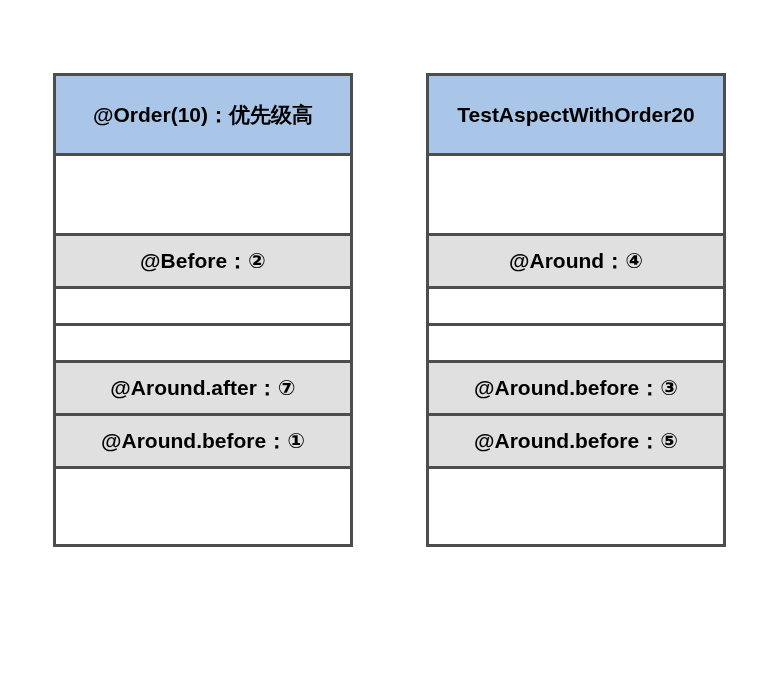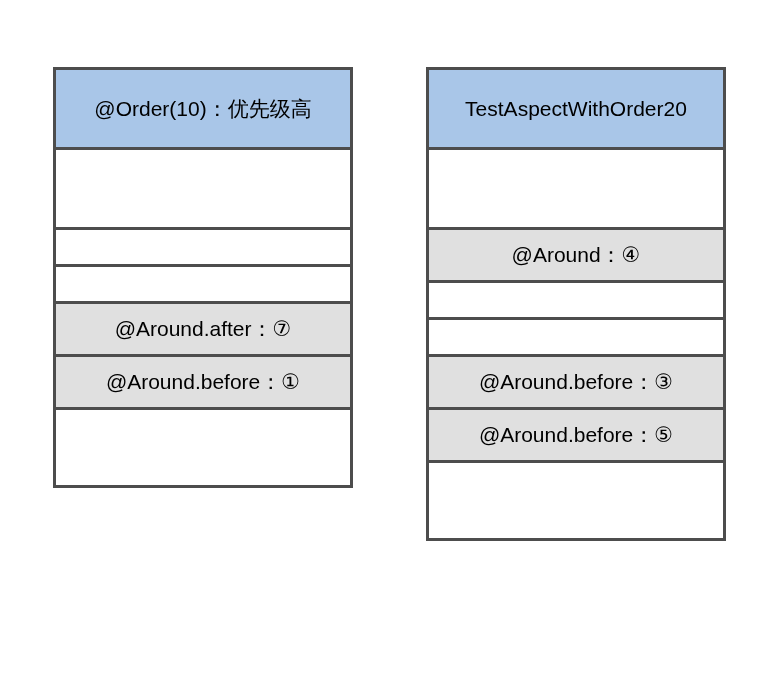--- a/index.html
+++ b/index.html
@@ -15,25 +15,26 @@
   }
 
   #diagram {
     position: relative;
     width: 782px;
     height: 676px;
   }
 
   .aspect-column {
     position: absolute;
-    top: 67px;
+    top: 73px;
     width: 294px;
     border: 3px solid #4d4d4d;
     box-sizing: content-box;
     background: #ffffff;
+    font-weight: bold;
   }
 
   #column-order10 { left: 53px; }
   #column-order20 { left: 426px; }
 
   .row {
     position: relative;
     box-sizing: border-box;
     display: flex;
     align-items: center;
@@ -86,20 +87,23 @@
   <div class="aspect-column" id="column-order10">
 
     <div class="row header">
       <div>
         <span class="header-line">@Order(10)：优先级高</span>
       </div>
     </div>
 
     <div class="row spacer spacer-tall"></div>
 
+    <div class="row advice">
+      <span class="advice-label">@Before：②</span>
+    </div>
 
     <div class="row spacer spacer-short"></div>
 
 
     <div class="row spacer spacer-short"></div>
 
     <div class="row advice">
       <span class="advice-label">@Around.after：⑦</span>
     </div>
 

